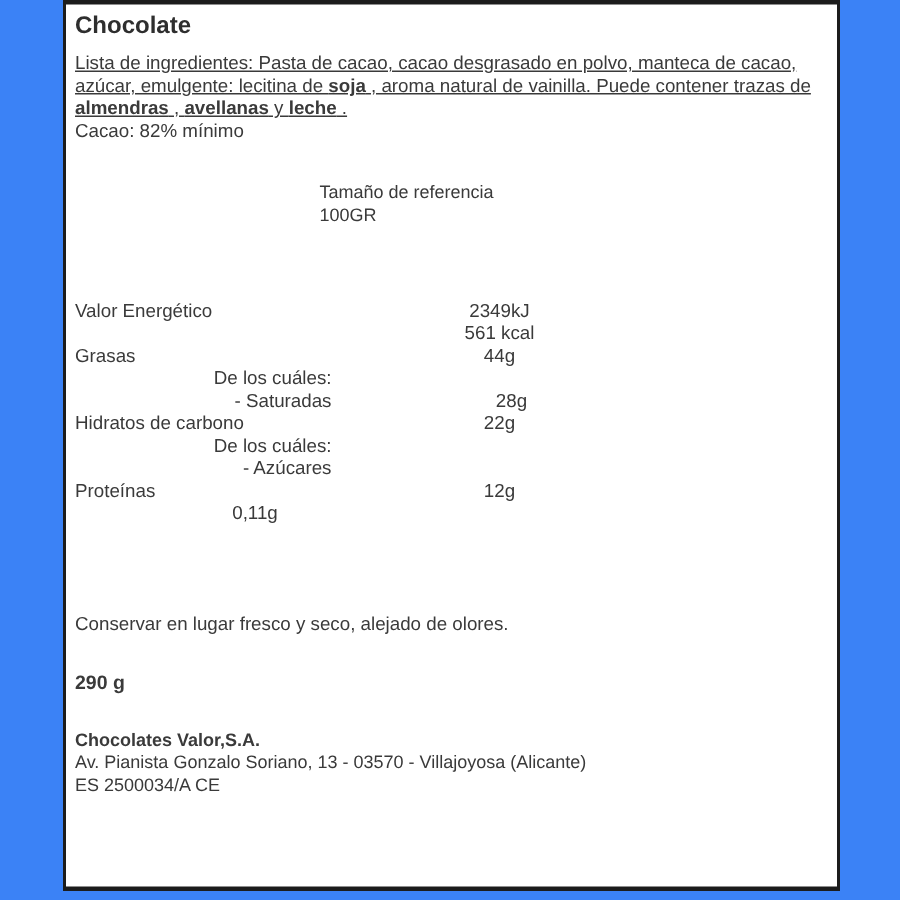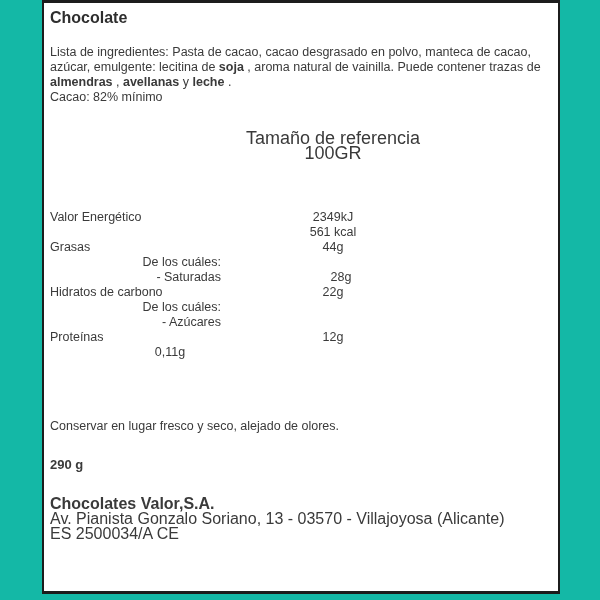--- a/index.html
+++ b/index.html
@@ -4,21 +4,21 @@
 <style>
   html, body {
     margin: 0;
     padding: 0;
     background: #ffffff;
   }
   .canvas {
     position: relative;
     width: 600px;
     height: 600px;
-    background: #14b8a6;
+    background: #3b82f6;
     font-family: "Liberation Sans", "DejaVu Sans", sans-serif;
     color: #3a3a3a;
     overflow: hidden;
   }
   .label-box {
     position: absolute;
     left: 42px;
     top: 0;
     width: 518px;
     height: 594px;
@@ -35,28 +35,27 @@
     font-weight: bold;
     color: #2e2e2e;
     margin: 2px 0 4px 0;
   }
   .body-text {
     font-size: 12.5px;
     line-height: 15px;
     margin: 0;
   }
   .b { font-weight: bold; }
-  .ingredients { margin-top: 18px; }
+  .ingredients { margin-top: 8px; text-decoration: underline; }
   .cacao-line { }
   .ref-header {
     margin-top: 26px;
     margin-left: 163px;
     width: 240px;
-    text-align: center;
-    font-size: 18px;
+    font-size: 12px;
     line-height: 15px;
   }
   .nutri-table { margin-top: 34px; }
   .nutri-row {
     display: flex;
     font-size: 12.5px;
     line-height: 15px;
     height: 15px;
   }
   .nutri-row .nl {
@@ -71,21 +70,21 @@
   }
   .storage-line { margin-top: 59px; }
   .weight-line {
     margin-top: 23px;
     font-weight: bold;
     font-size: 13px;
     line-height: 15px;
   }
   .manufacturer { margin-top: 24px; }
   .manufacturer div {
-    font-size: 16px;
+    font-size: 12px;
     line-height: 15px;
   }
   .mfr-name { font-weight: bold; font-size: 13px; }
 </style>
 </head>
 <body>
 
 <div class="canvas">
   <div class="label-box">
 

